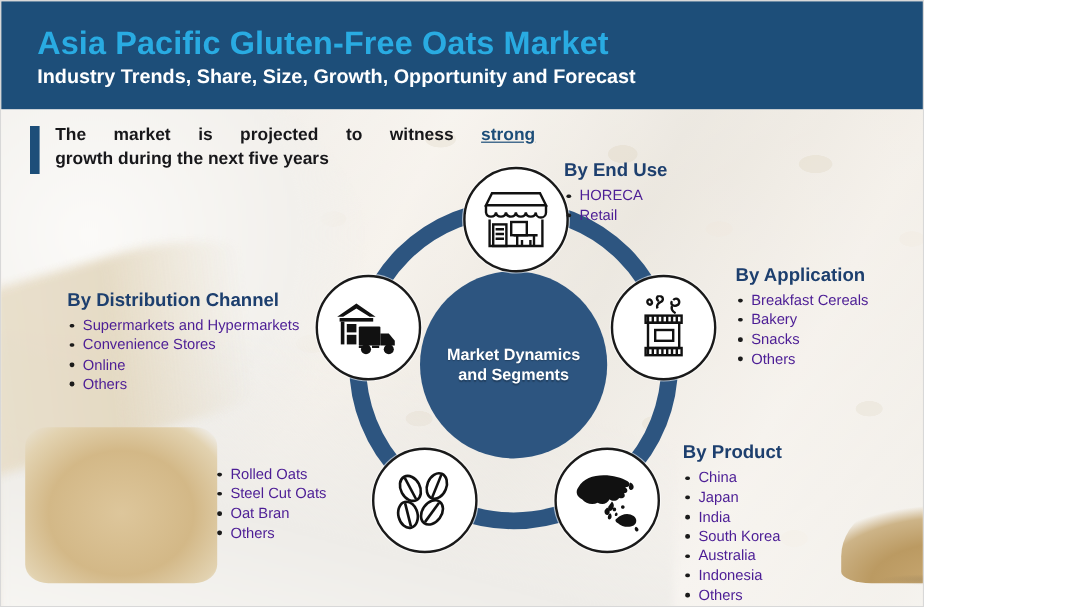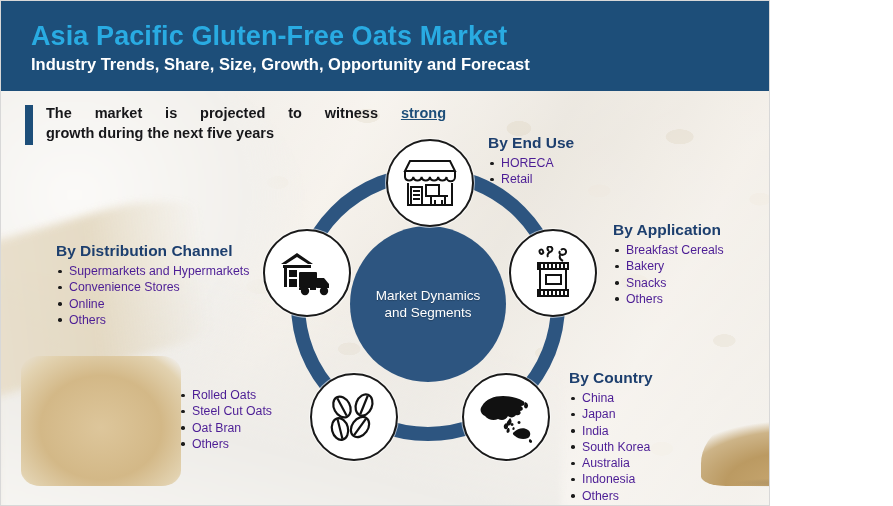--- a/index.html
+++ b/index.html
@@ -139,21 +139,21 @@
   .wheel{position:absolute;left:272px;top:148px;width:310px;height:310px;}
   .ring{
     position:absolute;left:18px;top:18px;width:274px;height:274px;
     border:14px solid #2d5580;border-radius:50%;box-sizing:border-box;
   }
   .hub{
     position:absolute;left:77px;top:77px;width:156px;height:156px;border-radius:50%;
     background:#2d5580;display:flex;align-items:center;justify-content:center;
   }
   .hub-label{
-    color:#ffffff;font-size:13.5px;font-weight:normal;text-align:center;line-height:17px;
+    color:#ffffff;font-size:13.5px;font-weight:bold;text-align:center;line-height:17px;
     text-shadow:0 1px 1px rgba(0,0,0,.25);
   }
   .node{
     position:absolute;width:84px;height:84px;border-radius:50%;
     background:#ffffff;border:2px solid #1a1a1a;
     display:flex;align-items:center;justify-content:center;
     box-shadow:0 0 0 1px rgba(255,255,255,.6);
   }
   .node svg{display:block;}
   #node-enduse{left:113px;top:-10px;}
@@ -169,21 +169,21 @@
   }
   .seg ul{list-style:none;margin:0;padding:0;}
   .seg li{
     font-size:12.3px;color:#4c1d95;line-height:16.3px;white-space:nowrap;
     padding-left:13px;position:relative;
   }
   .seg li:before{
     content:"";position:absolute;left:2px;top:6.5px;width:3.5px;height:3.5px;
     border-radius:50%;background:#1b1b1b;
   }
-  #seg-enduse{left:487px;top:133px;}
+  #seg-enduse{left:469px;top:133px;}
   #seg-application{left:612px;top:220px;}
   #seg-country{left:568px;top:368px;}
   #seg-product{left:178px;top:386px;}
   #seg-distribution{left:55px;top:241px;}
   #seg-distribution .seg-title{color:#1d3f6e;}
 </style>
 </head>
 <body>
 
 <div id="infographic">
@@ -333,21 +333,21 @@
     <div class="seg-title">By Application</div>
     <ul>
       <li>Breakfast Cereals</li>
       <li>Bakery</li>
       <li>Snacks</li>
       <li>Others</li>
     </ul>
   </div>
 
   <div class="seg" id="seg-country">
-    <div class="seg-title">By Country</div>
+    <div class="seg-title">By Product</div>
     <ul>
       <li>China</li>
       <li>Japan</li>
       <li>India</li>
       <li>South Korea</li>
       <li>Australia</li>
       <li>Indonesia</li>
       <li>Others</li>
     </ul>
   </div>

